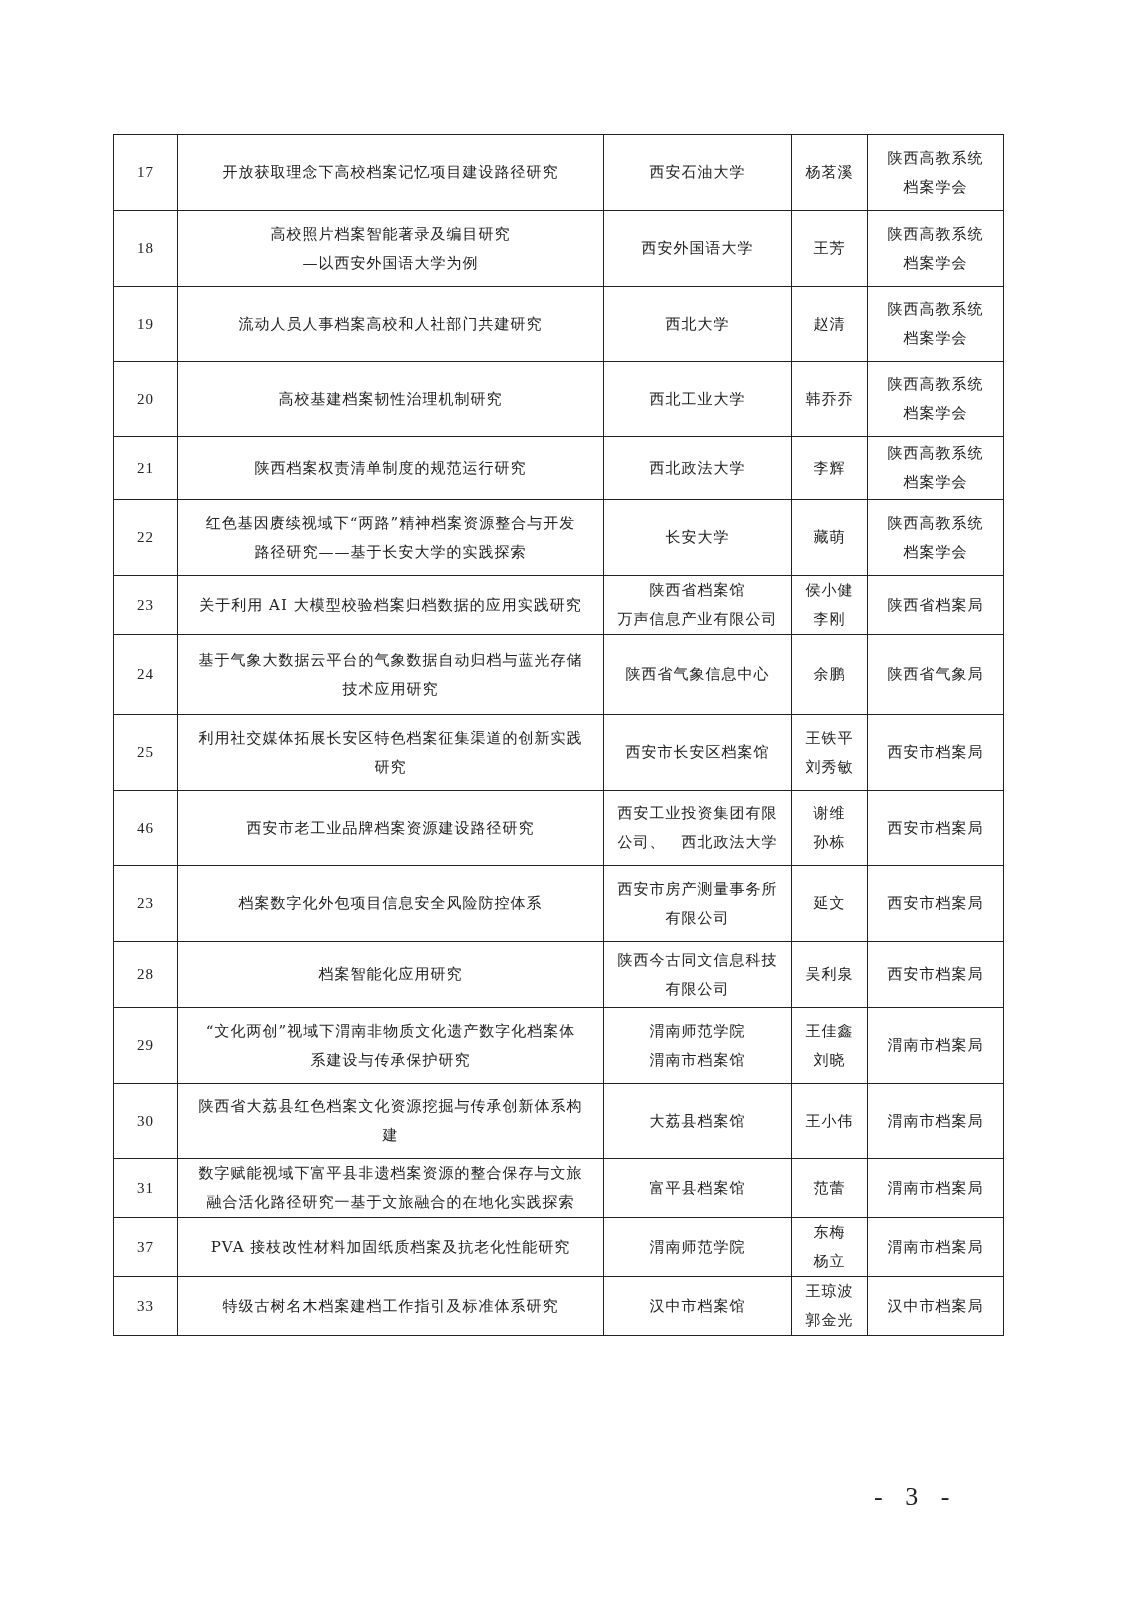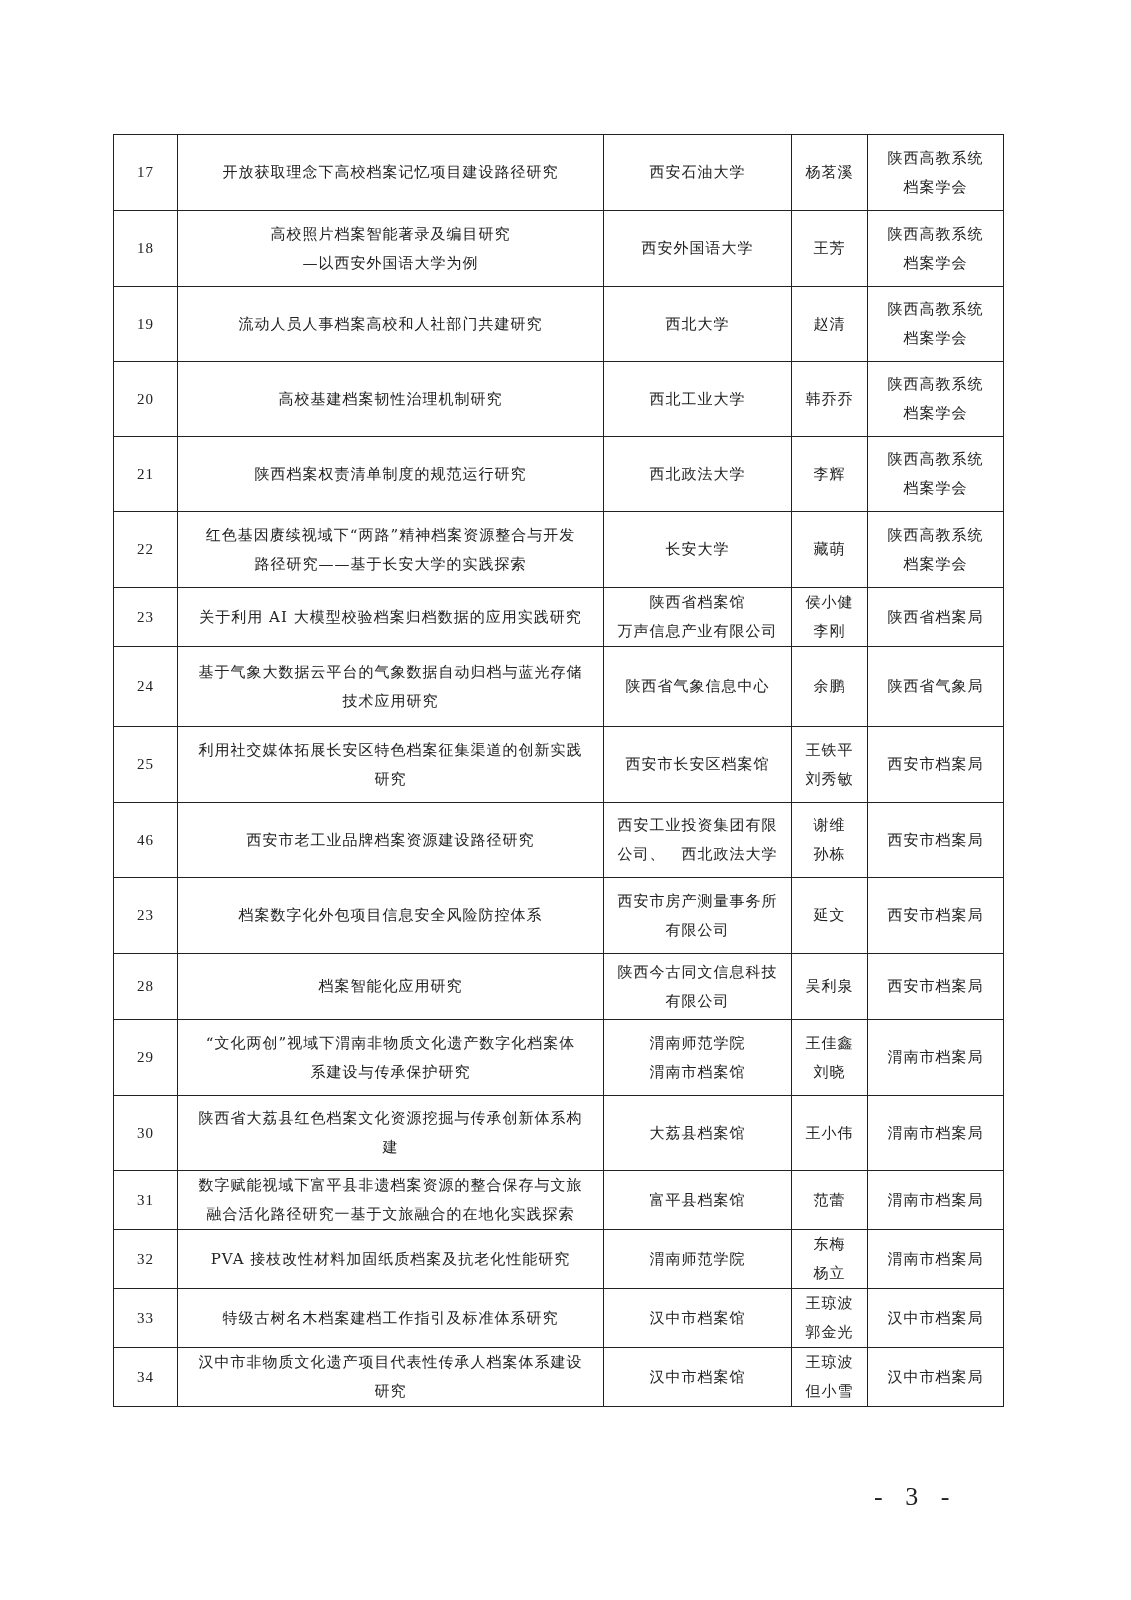--- a/index.html
+++ b/index.html
@@ -88,21 +88,21 @@
             <span class="line">西北工业大学</span>
           </td>
           <td class="person">
             <span class="line">韩乔乔</span>
           </td>
           <td class="dept">
             <span class="line">陕西高教系统</span>
             <span class="line">档案学会</span>
           </td>
         </tr>
-        <tr style="height: 75px;">
+        <tr style="height: 63px;">
           <td class="num">21</td>
           <td class="title">
             <span class="line">陕西档案权责清单制度的规范运行研究</span>
           </td>
           <td class="unit">
             <span class="line">西北政法大学</span>
           </td>
           <td class="person">
             <span class="line">李辉</span>
           </td>
@@ -271,21 +271,21 @@
             <span class="line">富平县档案馆</span>
           </td>
           <td class="person">
             <span class="line">范蕾</span>
           </td>
           <td class="dept">
             <span class="line">渭南市档案局</span>
           </td>
         </tr>
         <tr style="height: 59px;">
-          <td class="num">32</td>
+          <td class="num">37</td>
           <td class="title">
             <span class="line">PVA 接枝改性材料加固纸质档案及抗老化性能研究</span>
           </td>
           <td class="unit">
             <span class="line">渭南师范学院</span>
           </td>
           <td class="person">
             <span class="line">东梅</span>
             <span class="line">杨立</span>
           </td>
@@ -297,37 +297,20 @@
           <td class="num">33</td>
           <td class="title">
             <span class="line">特级古树名木档案建档工作指引及标准体系研究</span>
           </td>
           <td class="unit">
             <span class="line">汉中市档案馆</span>
           </td>
           <td class="person">
             <span class="line">王琼波</span>
             <span class="line">郭金光</span>
-          </td>
-          <td class="dept">
-            <span class="line">汉中市档案局</span>
-          </td>
-        </tr>
-        <tr style="height: 59px;">
-          <td class="num">34</td>
-          <td class="title">
-            <span class="line">汉中市非物质文化遗产项目代表性传承人档案体系建设</span>
-            <span class="line">研究</span>
-          </td>
-          <td class="unit">
-            <span class="line">汉中市档案馆</span>
-          </td>
-          <td class="person">
-            <span class="line">王琼波</span>
-            <span class="line">但小雪</span>
           </td>
           <td class="dept">
             <span class="line">汉中市档案局</span>
           </td>
         </tr>
       </tbody>
   </table>
   <div class="pageno">- 3 -</div>
 </div>
 

